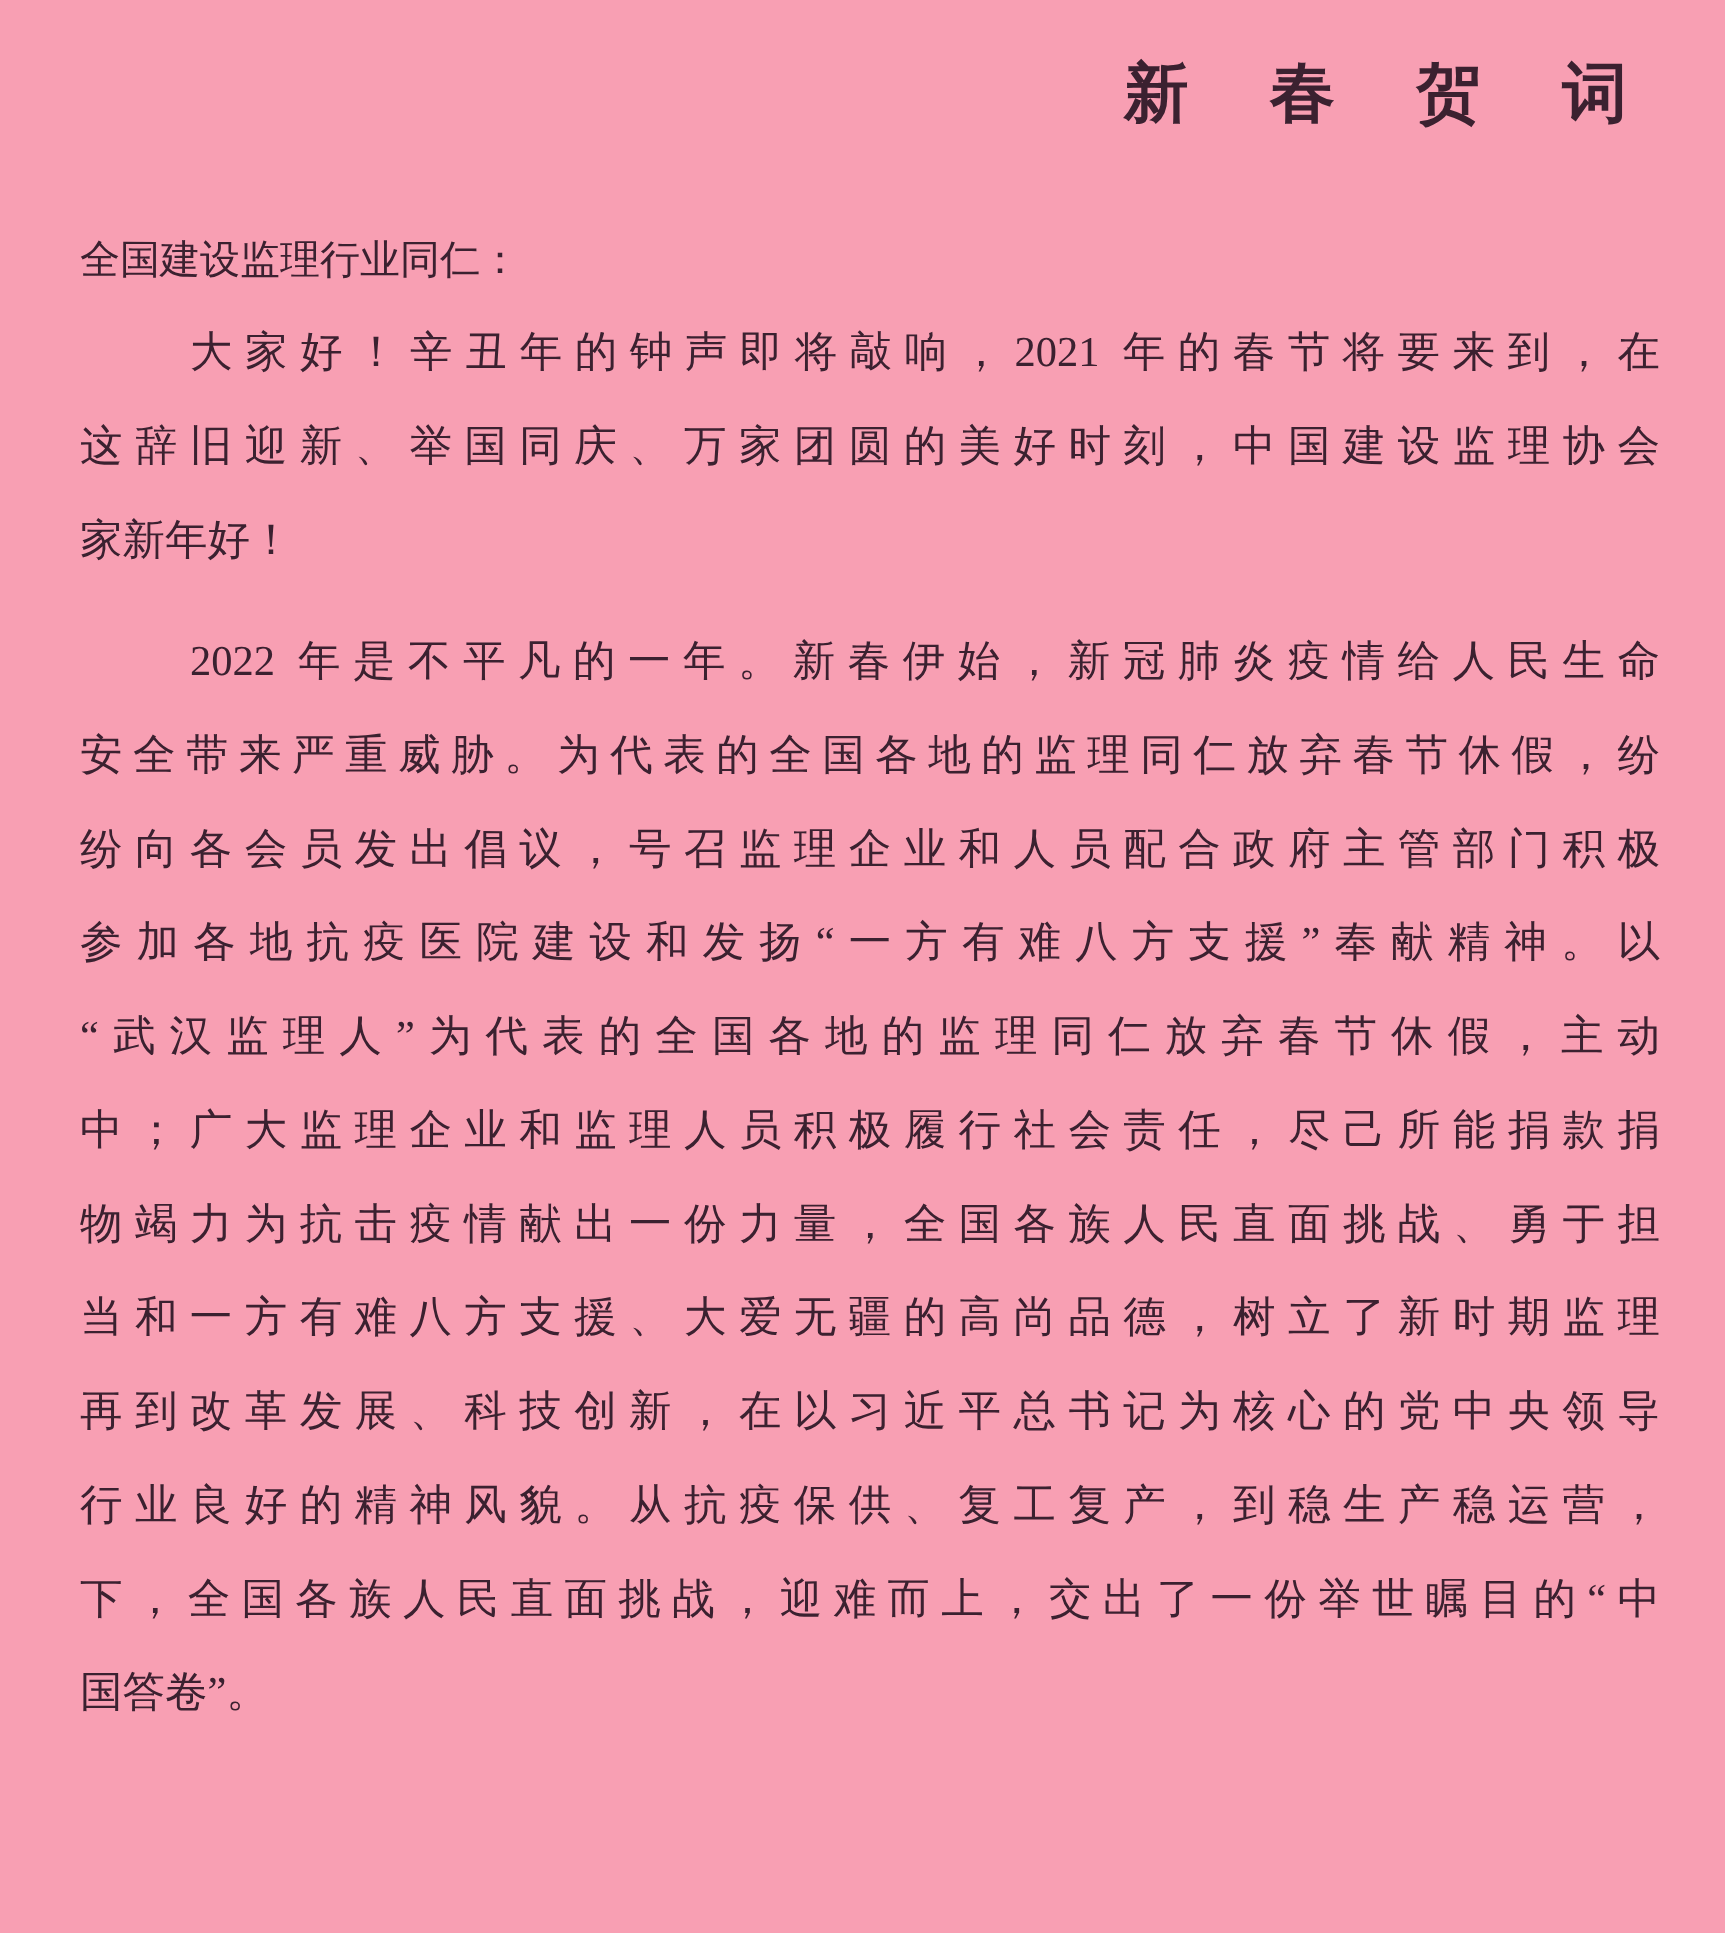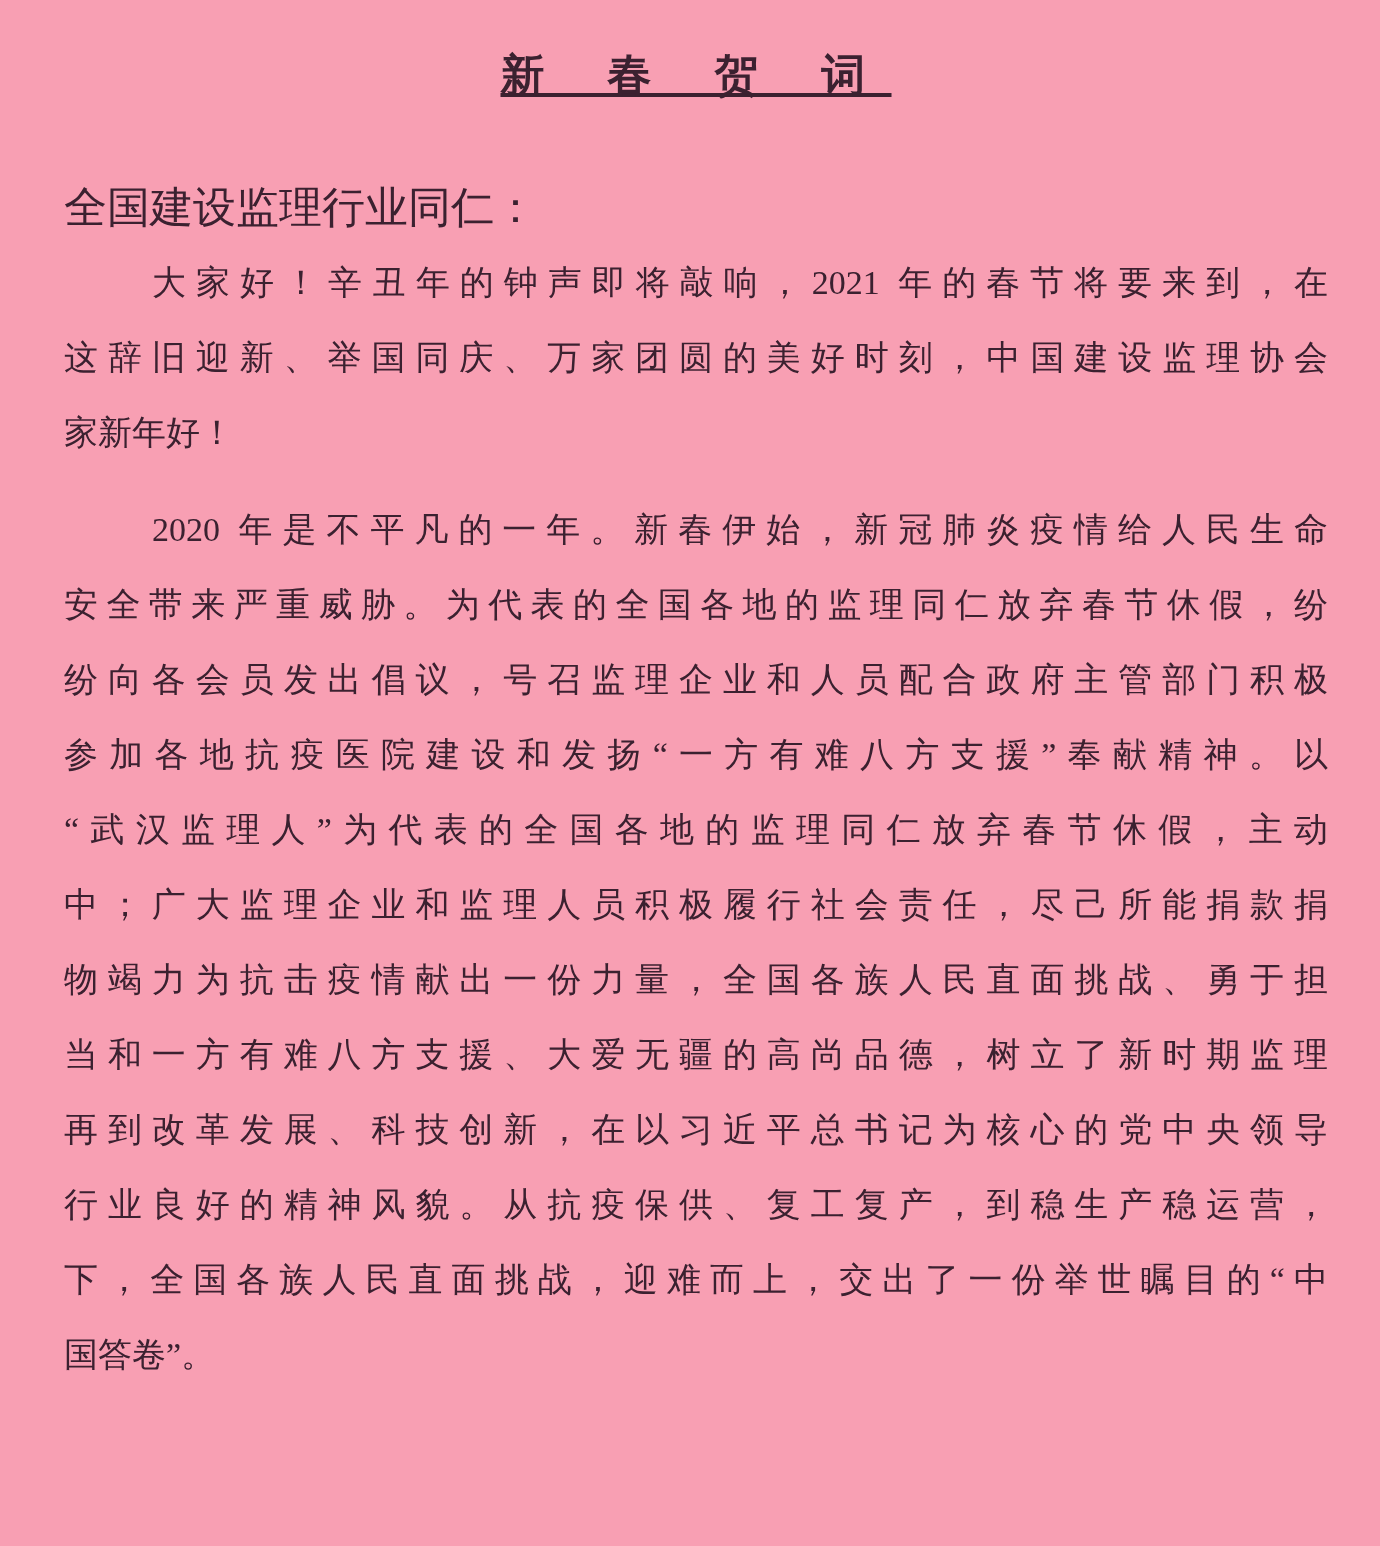--- a/index.html
+++ b/index.html
@@ -13,30 +13,29 @@
     overflow: hidden;
   }
   .page {
     box-sizing: border-box;
     width: 1380px;
     height: 1546px;
     padding: 10px 52px 0 64px;
   }
   .doc-title {
     margin: 0 0 28px 0;
-    text-align: center;
-    font-size: 44px;
+    text-align: right;
+    font-size: 52px;
     font-weight: bold;
     letter-spacing: 26px;
     line-height: 132px;
     white-space: nowrap;
-    text-decoration: underline;
   }
   .salutation {
-    font-size: 43px;
+    font-size: 32px;
     line-height: 75px;
     height: 75px;
     text-align: left;
     white-space: nowrap;
   }
   .paragraph {
     margin: 0;
   }
   .paragraph + .paragraph {
     margin-top: 22px;
@@ -64,21 +63,21 @@
 
   <div class="salutation">全国建设监理行业同仁：</div>
 
   <div>
       <div class="paragraph">
         <div class="line first">大家好！辛丑年的钟声即将敲响，2021 年的春节将要来到，在</div>
         <div class="line">这辞旧迎新、举国同庆、万家团圆的美好时刻，中国建设监理协会</div>
         <div class="line last">家新年好！</div>
       </div>
       <div class="paragraph">
-        <div class="line first">2020 年是不平凡的一年。新春伊始，新冠肺炎疫情给人民生命</div>
+        <div class="line first">2022 年是不平凡的一年。新春伊始，新冠肺炎疫情给人民生命</div>
         <div class="line">安全带来严重威胁。为代表的全国各地的监理同仁放弃春节休假，纷</div>
         <div class="line">纷向各会员发出倡议，号召监理企业和人员配合政府主管部门积极</div>
         <div class="line">参加各地抗疫医院建设和发扬“一方有难八方支援”奉献精神。以</div>
         <div class="line">“武汉监理人”为代表的全国各地的监理同仁放弃春节休假，主动</div>
         <div class="line">中；广大监理企业和监理人员积极履行社会责任，尽己所能捐款捐</div>
         <div class="line">物竭力为抗击疫情献出一份力量，全国各族人民直面挑战、勇于担</div>
         <div class="line">当和一方有难八方支援、大爱无疆的高尚品德，树立了新时期监理</div>
         <div class="line">再到改革发展、科技创新，在以习近平总书记为核心的党中央领导</div>
         <div class="line">行业良好的精神风貌。从抗疫保供、复工复产，到稳生产稳运营，</div>
         <div class="line">下，全国各族人民直面挑战，迎难而上，交出了一份举世瞩目的“中</div>

